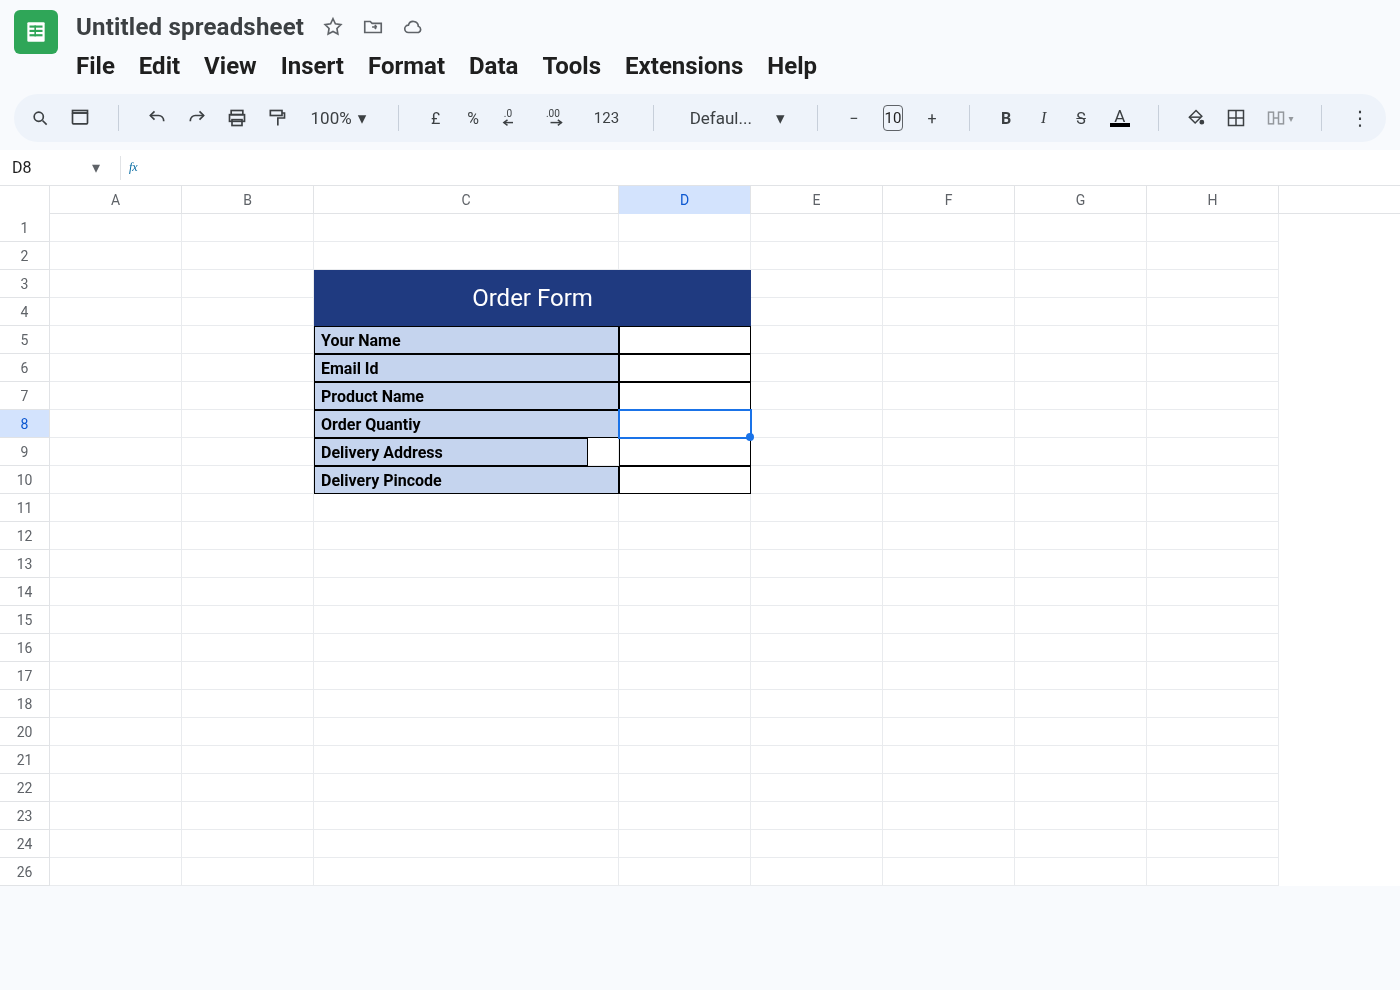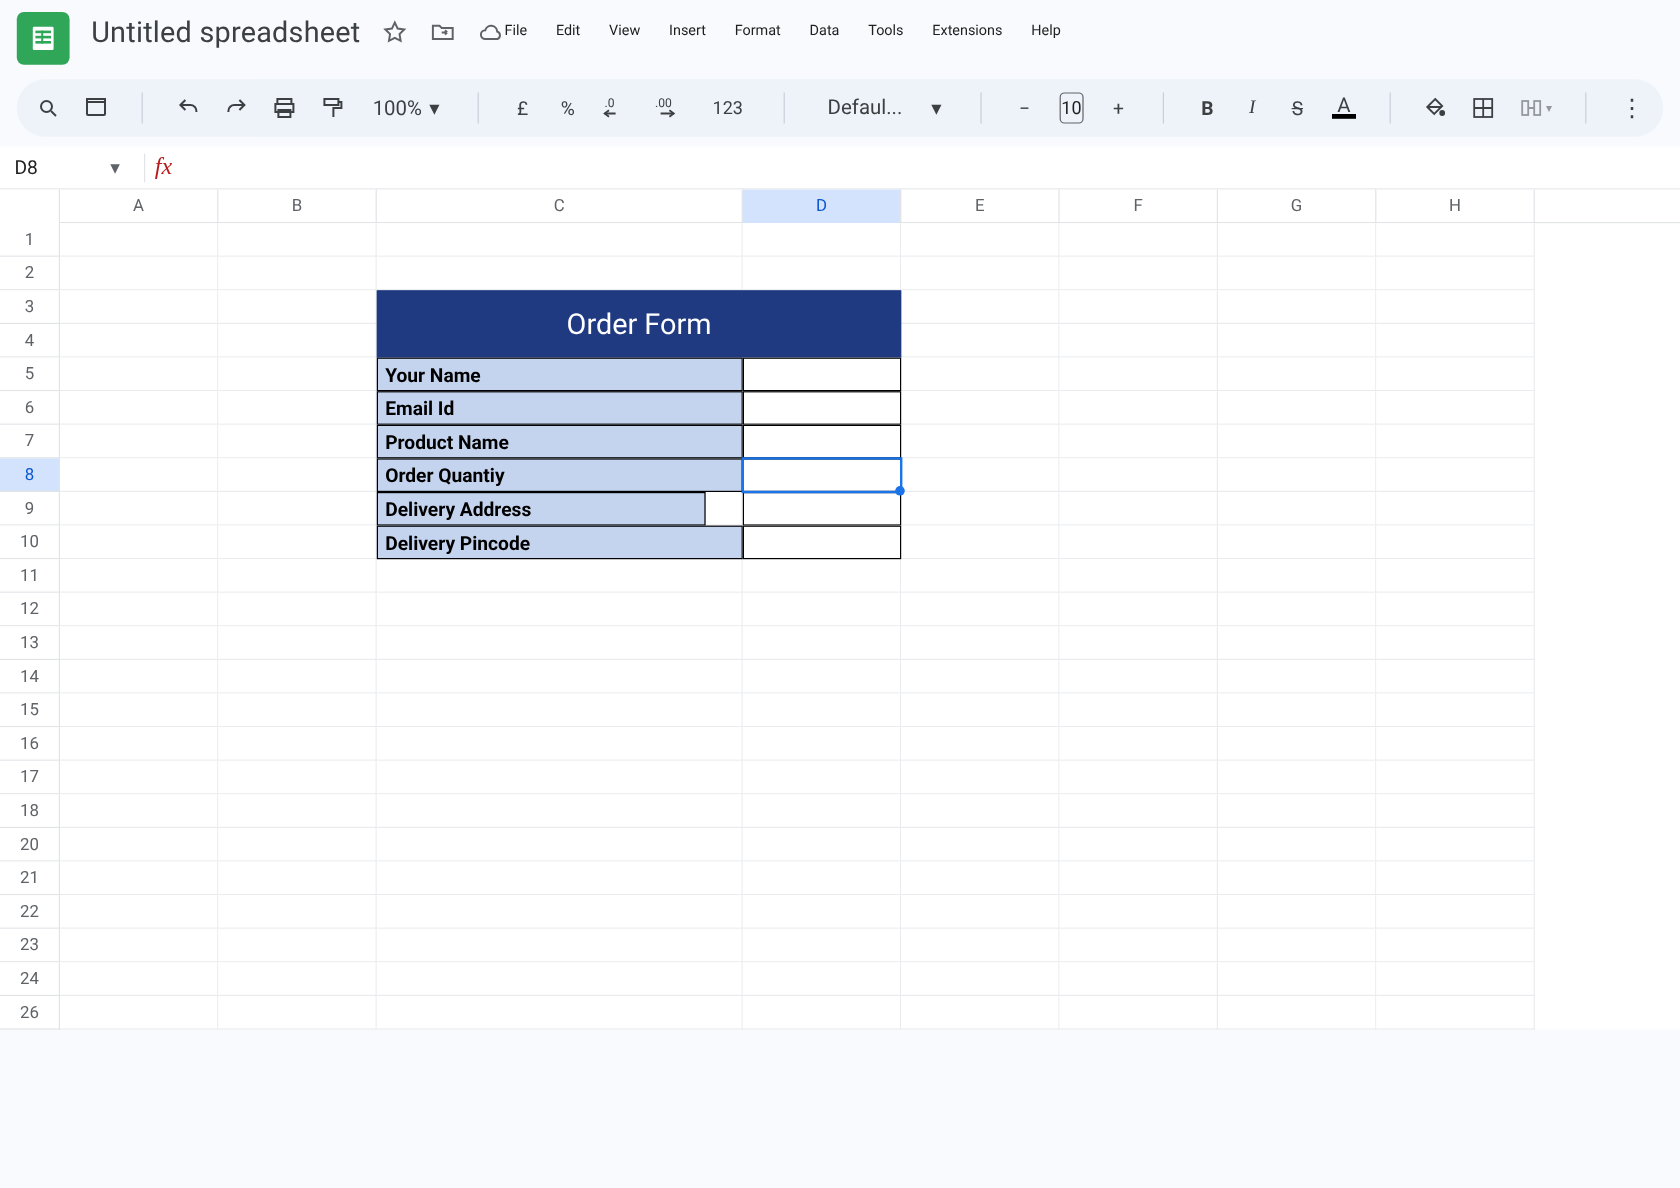--- a/index.html
+++ b/index.html
@@ -7,40 +7,40 @@
     font-family: "Google Sans", Roboto, Arial, sans-serif;
     background: #f8fafd;
     color: #1f1f1f;
     width: 1400px;
     height: 990px;
     overflow: hidden;
   }
   .titlebar { display:flex; align-items:flex-start; padding:10px 14px 0 14px; }
   .logo { width:44px; height:44px; background:#2fa658; border-radius:6px; position:relative; display:flex; align-items:center; justify-content:center; margin-right:18px; }
   .logo svg { width:26px; height:26px; }
-  .title-stack { display:flex; flex-direction:row; }
+  .title-stack { display:flex; flex-direction:column;font-weight:bold; }
   .doc-title-row { display:flex; align-items:center; gap:18px; height:34px; }
   .doc-title { font-size:24px; color:#3c4043; letter-spacing:.2px; }
   .title-icon { color:#5f6368; cursor:pointer; display:inline-flex; }
   .title-icon svg { width:22px; height:22px; }
   .menus { display:flex; gap:24px; margin-top:6px; }
-  .menu-item { font-size:12px; color:#1f1f1f; cursor:pointer; padding:2px 0; }
+  .menu-item { font-size:24px; color:#1f1f1f; cursor:pointer; padding:2px 0; }
   .toolbar-wrap { padding:12px 14px 8px 14px; }
   .toolbar { background:#eef3fa; border-radius:28px; height:48px; display:flex; align-items:center; padding:0 16px; gap:20px; }
   .tbtn { width:32px; height:32px; border-radius:6px; display:flex; align-items:center; justify-content:center; color:#3c4043; cursor:pointer; }
   .sep { width:1px; height:26px; background:#c7cfda; margin:0 8px; }
   .zoom { font-size:17px; color:#3c4043; padding:0 4px; }
   .caret { margin-left:6px; }
   .fontname { font-size:17px; color:#3c4043; padding:0 4px 0 8px; display:flex; align-items:center; }
   .sizebox { border:1px solid #5f6368; border-radius:4px; width:36px; height:26px; display:flex; align-items:center; justify-content:center; font-size:15px; }
   .nameboxbar { display:flex; align-items:center; height:36px; border-bottom:1px solid #e1e3e6; background:#fff; }
   .namebox { width:112px; padding:0 12px; font-size:16px; color:#1f1f1f; display:flex; align-items:flex-end; gap:6px; }
   .namebox-caret { color:#5f6368; }
   .fx-sep { width:1px; height:24px; background:#e1e3e6; margin:0 8px; }
-  .fx { font-style:italic; color:#b91c1c; font-family:serif; font-size:20px; }
+  .fx { font-style:italic; color:#0369a1; font-family:serif; font-size:12px; }
   .grid-area { position:relative; background:#fff; }
   .col-headers { display:flex; height:28px; border-bottom:1px solid #e1e3e6; }
   .corner { width:50px; height:28px; background:#fff; border-right:1px solid #e1e3e6; }
   .ch { height:28px; display:flex; align-items:center; justify-content:center; font-size:14px; color:#5f6368; border-right:1px solid #e1e3e6; cursor:pointer; }
   .ch.sel { background:#d3e3fd; color:#0b57d0; }
   .rows { }
   .row { display:flex; height:28px; }
   .rh { width:50px; display:flex; align-items:center; justify-content:center; font-size:14px; color:#5f6368; border-right:1px solid #e1e3e6; border-bottom:1px solid #e1e3e6; background:#fff; cursor:pointer; }
   .rh.sel { background:#d3e3fd; color:#0b57d0; }
   .cell { height:28px; border-right:1px solid #e9ebee; border-bottom:1px solid #e9ebee; background:#fff; position:relative; }

